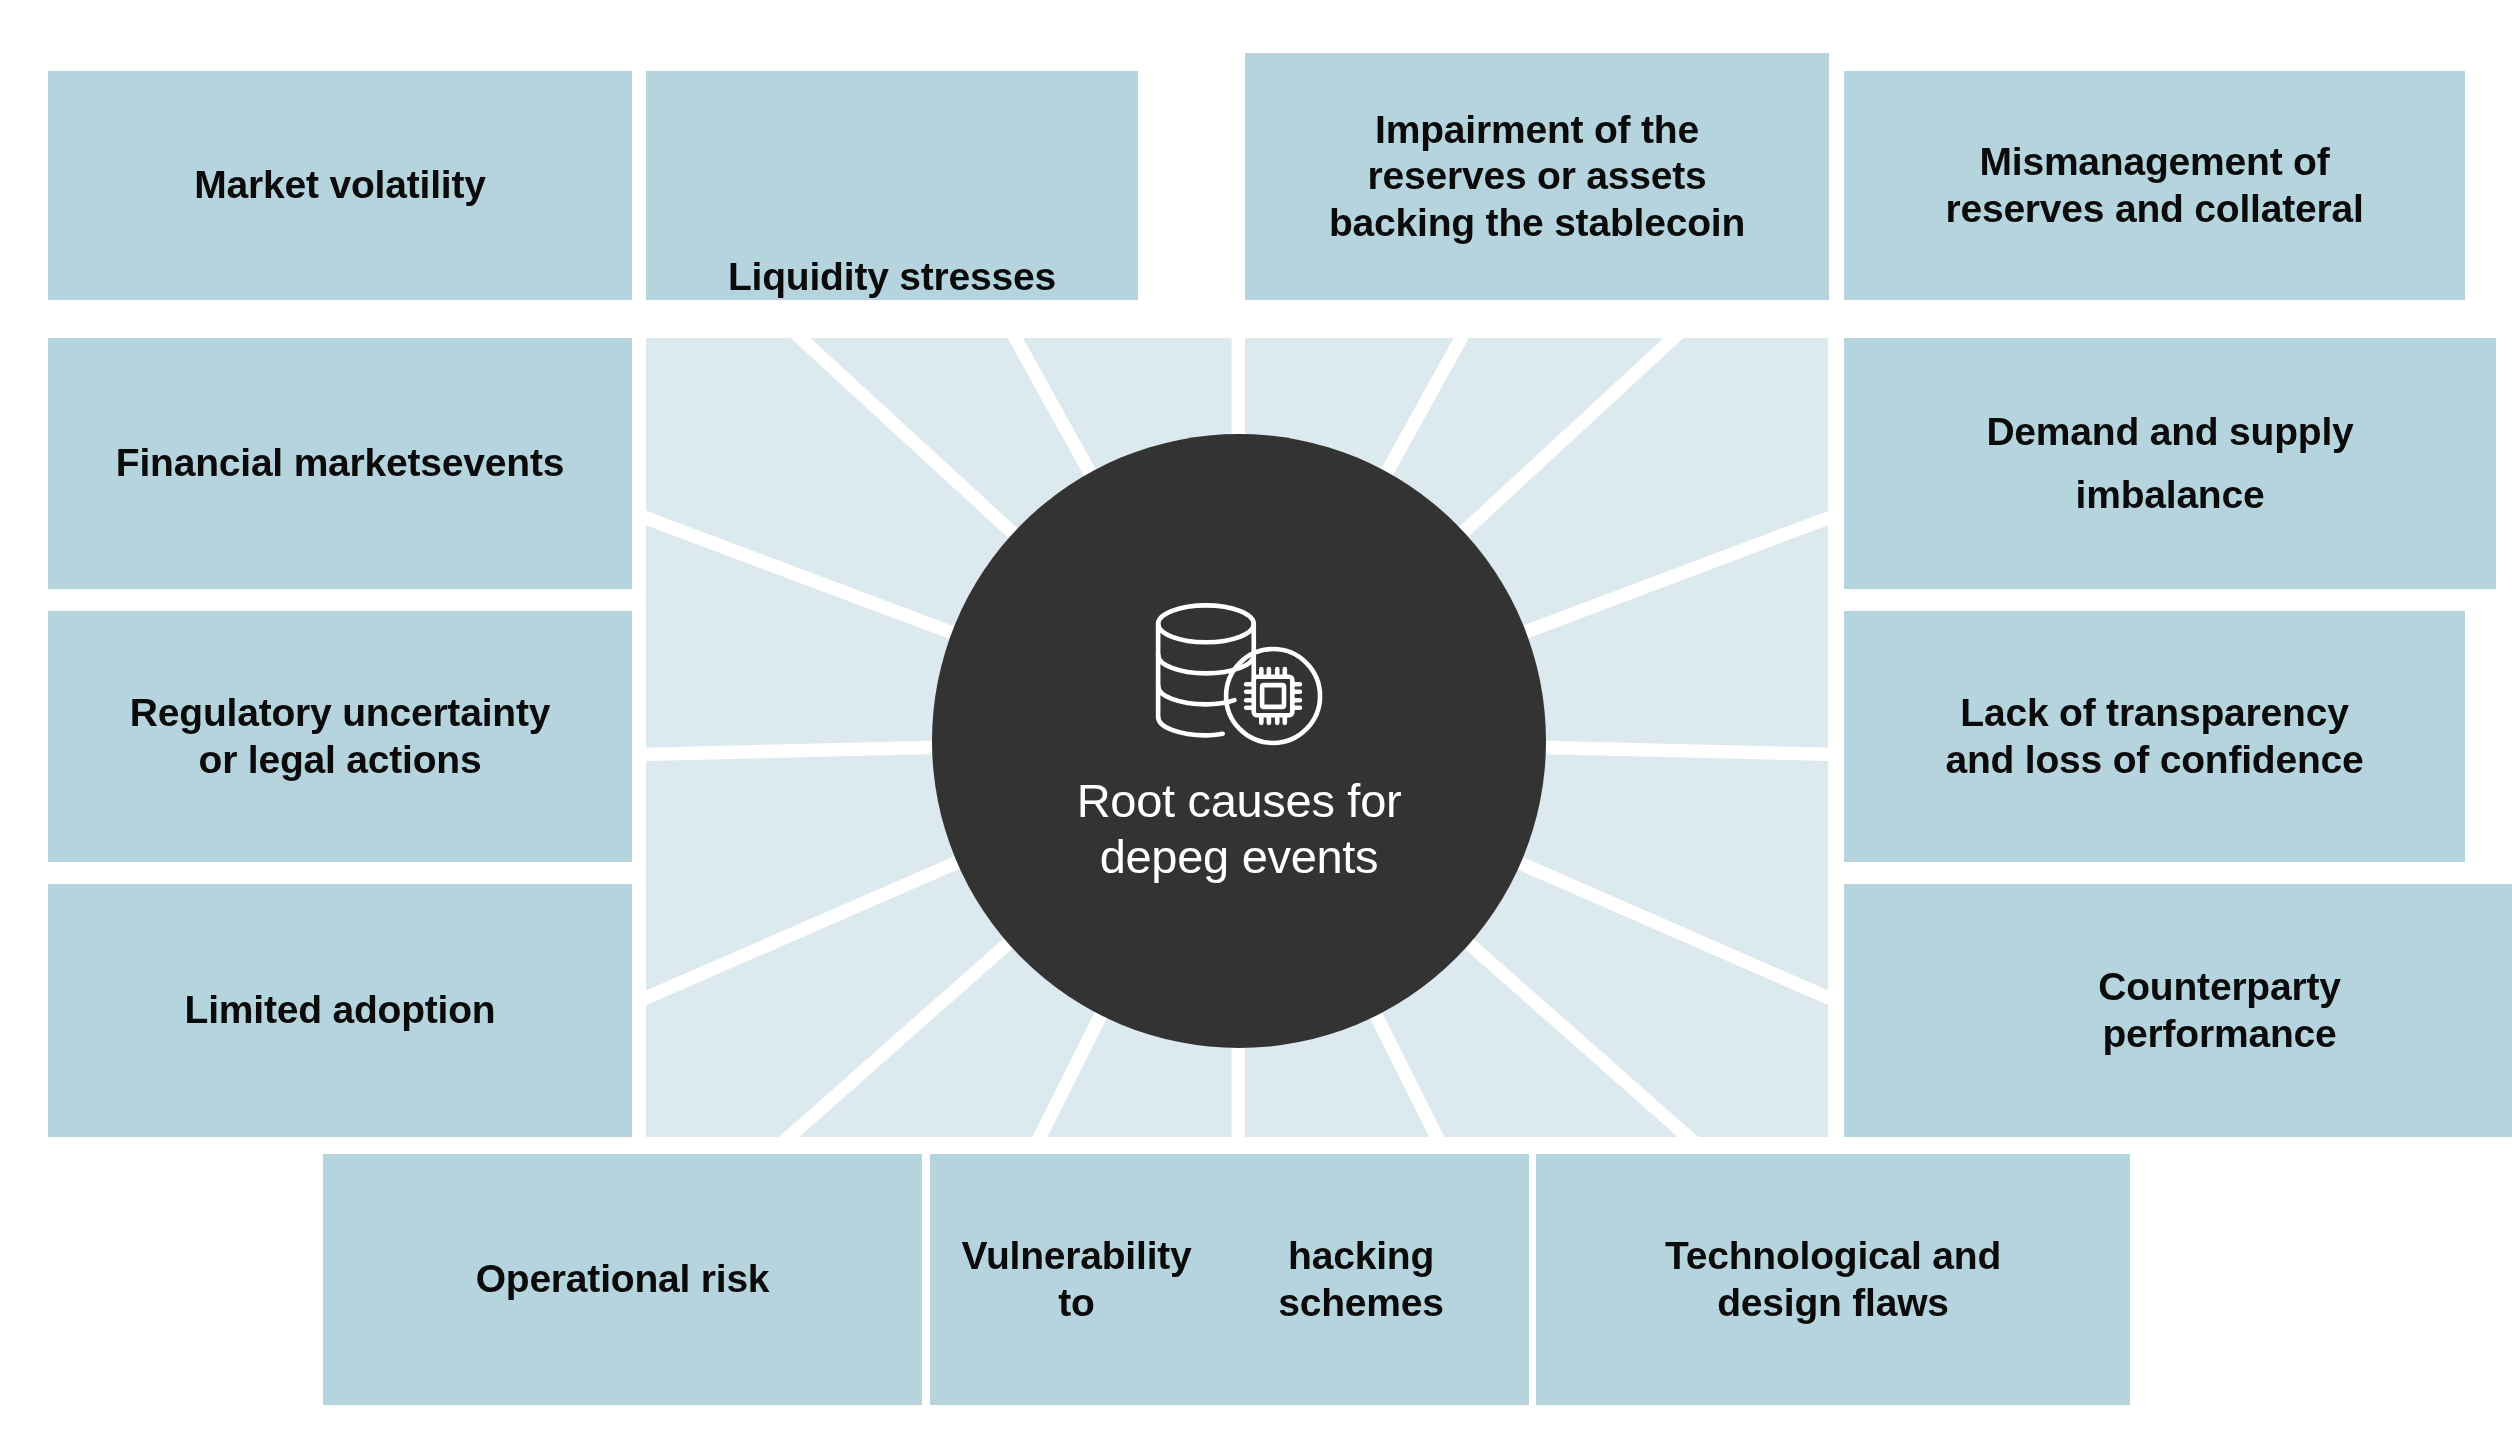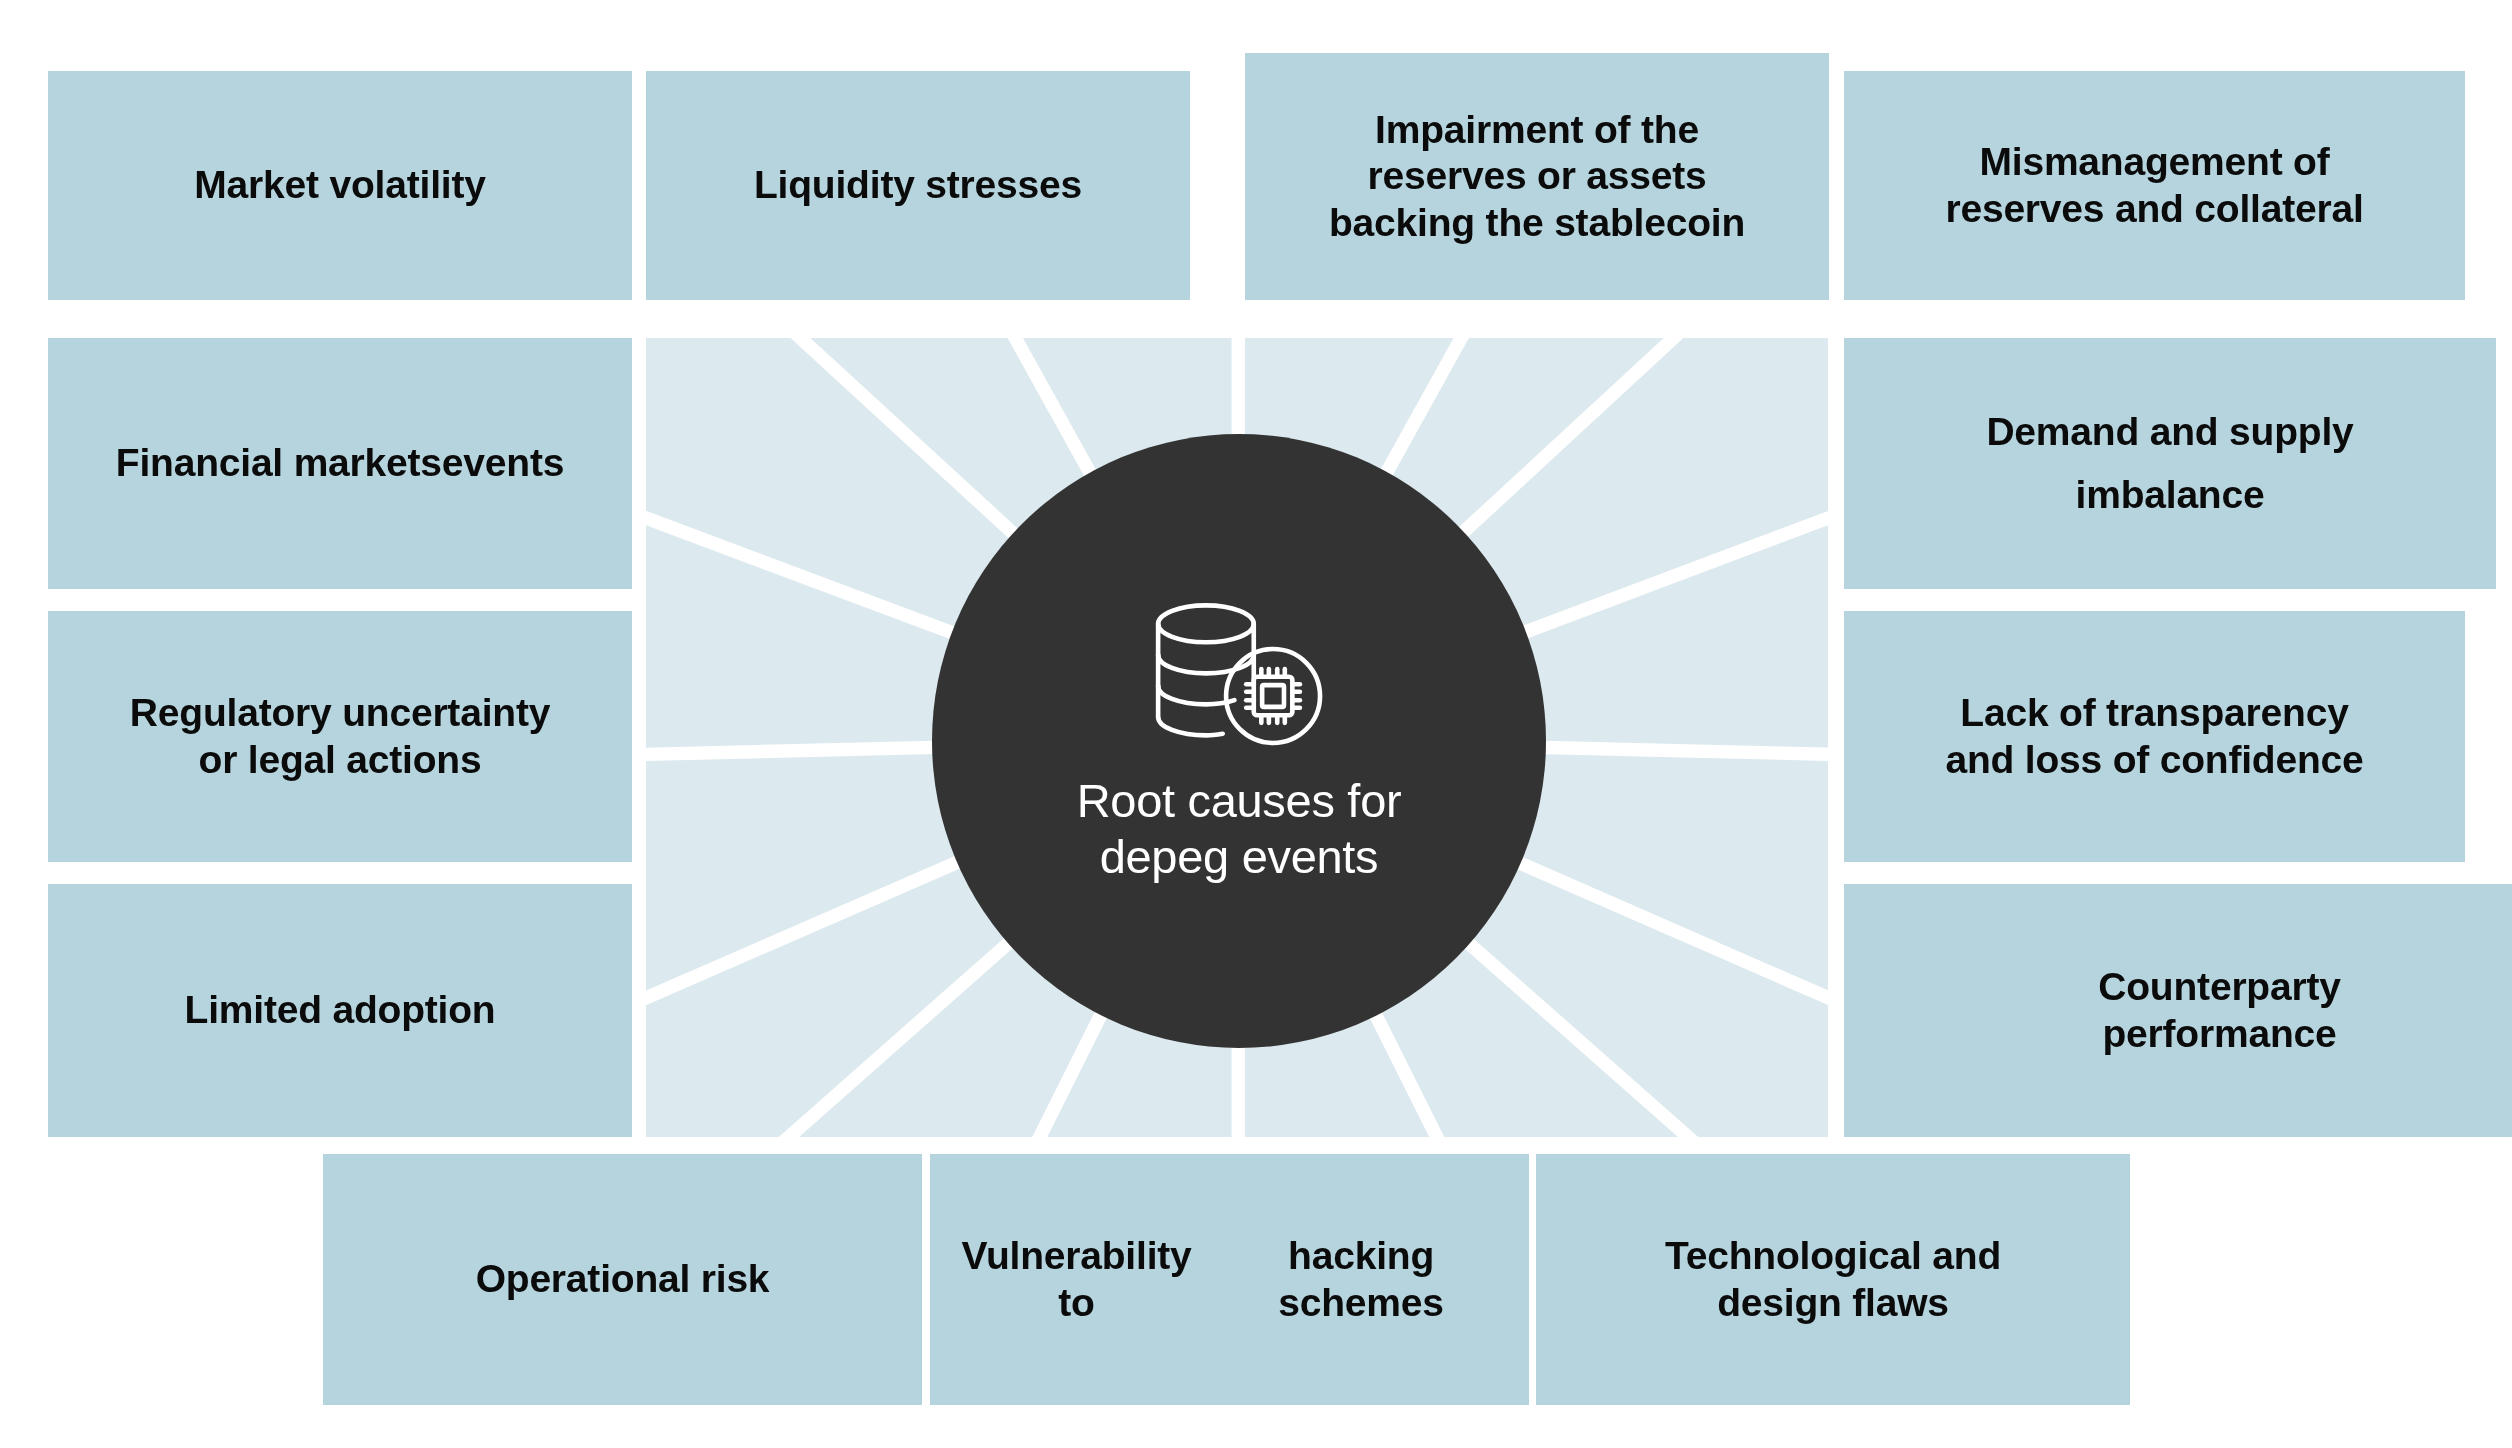--- a/index.html
+++ b/index.html
@@ -57,21 +57,21 @@
 </style>
 </head>
 <body>
 
 <div id="stage">
 
   <div class="box" style="left:48px;top:71px;width:584px;height:229px;">
     <span>Market volatility</span>
   </div>
 
-  <div class="box" style="left:646px;top:71px;width:544px;height:229px;">
+  <div class="box" style="left:646px;top:71px;width:492px;height:229px;align-items:flex-end;">
     <span>Liquidity stresses</span>
   </div>
 
   <div class="box" style="left:1245px;top:53px;width:584px;height:247px;flex-direction:column;">
     <span>Impairment of the</span>
     <span>reserves or assets</span>
     <span>backing the stablecoin</span>
   </div>
 
   <div class="box" style="left:1844px;top:71px;width:621px;height:229px;flex-direction:column;">

